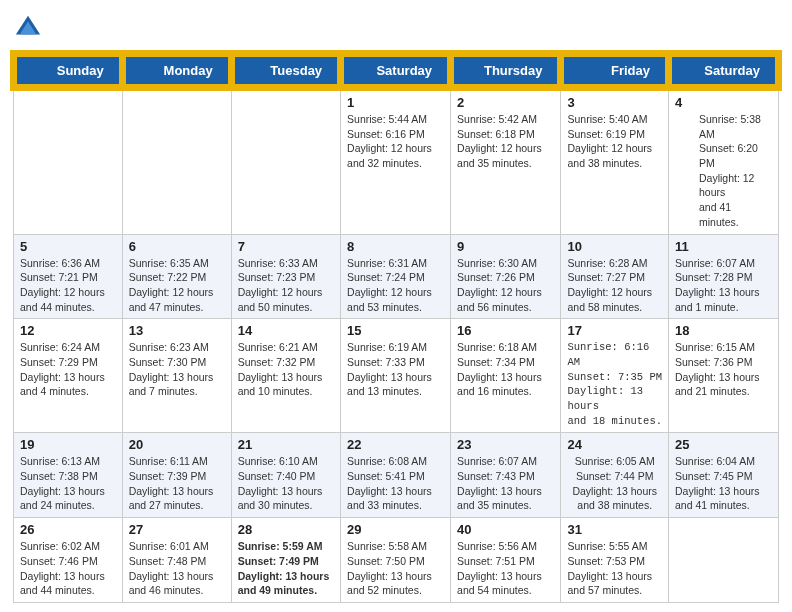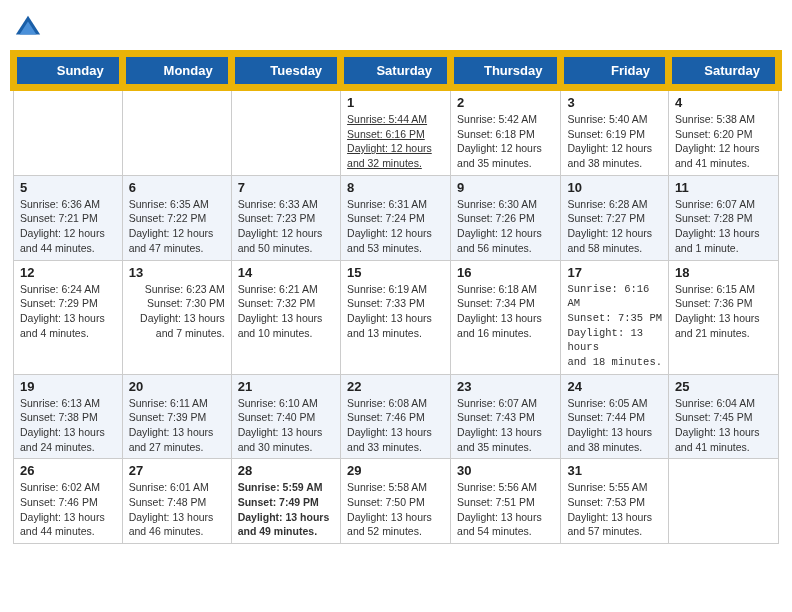--- a/index.html
+++ b/index.html
@@ -131,42 +131,42 @@
         <th>Saturday</th>
       </tr>
   </thead>
   <tbody id="calendar-body">
   <tr class="row-odd">
         <td class="empty"></td>
         <td class="empty"></td>
         <td class="empty"></td>
         <td>
           <span class="day-num">1</span>
-          <div class="day-info" style="white-space: pre-line; text-decoration: underline;">Sunrise: 5:44 AM
+          <div class="day-info" style="white-space: pre-line;">Sunrise: 5:44 AM
 Sunset: 6:16 PM
 Daylight: 12 hours
 and 32 minutes.</div>
         </td>
         <td>
           <span class="day-num">2</span>
           <div class="day-info" style="white-space: pre-line;">Sunrise: 5:42 AM
 Sunset: 6:18 PM
 Daylight: 12 hours
 and 35 minutes.</div>
         </td>
         <td>
           <span class="day-num">3</span>
           <div class="day-info" style="white-space: pre-line;">Sunrise: 5:40 AM
 Sunset: 6:19 PM
 Daylight: 12 hours
 and 38 minutes.</div>
         </td>
         <td>
           <span class="day-num">4</span>
-          <div class="day-info" style="white-space: pre-line;">Sunrise: 5:38 AM
+          <div class="day-info" style="white-space: pre-line; margin-left: 24px;">Sunrise: 5:38 AM
 Sunset: 6:20 PM
 Daylight: 12 hours
 and 41 minutes.</div>
         </td>
       </tr>
       <tr class="row-even">
         <td>
           <span class="day-num">5</span>
           <div class="day-info" style="white-space: pre-line;">Sunrise: 6:36 AM
 Sunset: 7:21 PM
@@ -219,21 +219,21 @@
       <tr class="row-odd">
         <td>
           <span class="day-num">12</span>
           <div class="day-info" style="white-space: pre-line;">Sunrise: 6:24 AM
 Sunset: 7:29 PM
 Daylight: 13 hours
 and 4 minutes.</div>
         </td>
         <td>
           <span class="day-num">13</span>
-          <div class="day-info" style="white-space: pre-line; text-align: right;">Sunrise: 6:23 AM
+          <div class="day-info" style="white-space: pre-line;">Sunrise: 6:23 AM
 Sunset: 7:30 PM
 Daylight: 13 hours
 and 7 minutes.</div>
         </td>
         <td>
           <span class="day-num">14</span>
           <div class="day-info" style="white-space: pre-line;">Sunrise: 6:21 AM
 Sunset: 7:32 PM
 Daylight: 13 hours
 and 10 minutes.</div>
@@ -285,34 +285,34 @@
         <td>
           <span class="day-num">21</span>
           <div class="day-info" style="white-space: pre-line;">Sunrise: 6:10 AM
 Sunset: 7:40 PM
 Daylight: 13 hours
 and 30 minutes.</div>
         </td>
         <td>
           <span class="day-num">22</span>
           <div class="day-info" style="white-space: pre-line;">Sunrise: 6:08 AM
-Sunset: 7:46 PM
+Sunset: 5:41 PM
 Daylight: 13 hours
 and 33 minutes.</div>
         </td>
         <td>
           <span class="day-num">23</span>
           <div class="day-info" style="white-space: pre-line;">Sunrise: 6:07 AM
 Sunset: 7:43 PM
 Daylight: 13 hours
 and 35 minutes.</div>
         </td>
         <td>
           <span class="day-num">24</span>
-          <div class="day-info" style="white-space: pre-line;">Sunrise: 6:05 AM
+          <div class="day-info" style="white-space: pre-line; text-align: center;">Sunrise: 6:05 AM
 Sunset: 7:44 PM
 Daylight: 13 hours
 and 38 minutes.</div>
         </td>
         <td>
           <span class="day-num">25</span>
           <div class="day-info" style="white-space: pre-line;">Sunrise: 6:04 AM
 Sunset: 7:45 PM
 Daylight: 13 hours
 and 41 minutes.</div>
@@ -341,21 +341,21 @@
 and 49 minutes.</div>
         </td>
         <td>
           <span class="day-num">29</span>
           <div class="day-info" style="white-space: pre-line;">Sunrise: 5:58 AM
 Sunset: 7:50 PM
 Daylight: 13 hours
 and 52 minutes.</div>
         </td>
         <td>
-          <span class="day-num">30</span>
+          <span class="day-num">40</span>
           <div class="day-info" style="white-space: pre-line;">Sunrise: 5:56 AM
 Sunset: 7:51 PM
 Daylight: 13 hours
 and 54 minutes.</div>
         </td>
         <td>
           <span class="day-num">31</span>
           <div class="day-info" style="white-space: pre-line;">Sunrise: 5:55 AM
 Sunset: 7:53 PM
 Daylight: 13 hours

